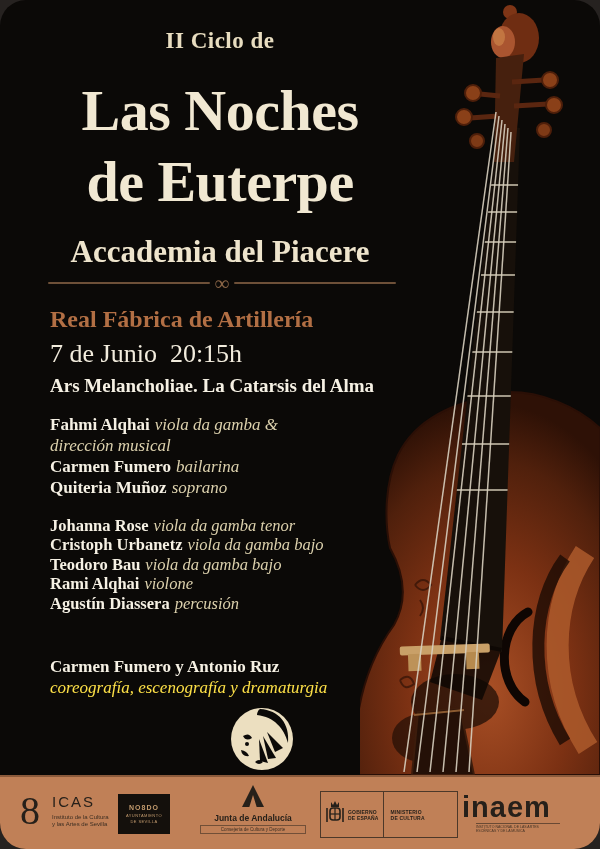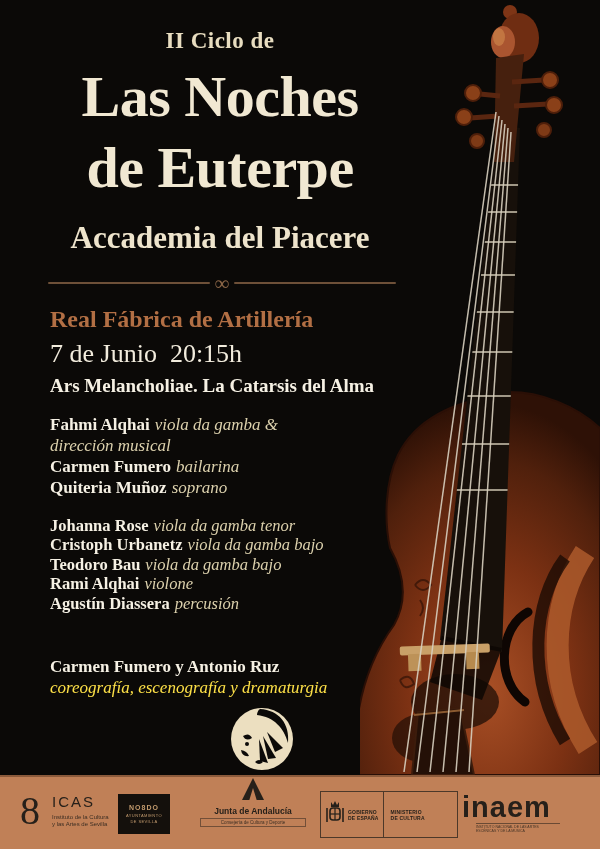--- a/index.html
+++ b/index.html
@@ -1,27 +1,27 @@
 <!DOCTYPE html>
 <html><head>
 <meta charset="utf-8">
 <style>
   html,body{margin:0;padding:0;background:#262220;}
   .poster{
     position:relative;width:600px;height:849px;overflow:hidden;
-    background:#0b0907;font-family:"Liberation Serif",serif;
+    background:#0b0907;font-family:"Liberation Serif",serif;border-radius:26px;
     -webkit-font-smoothing:antialiased;
   }
   
   .viol{position:absolute;top:0;left:360px;width:240px;height:775px;}
   
   .title-block{position:absolute;top:28px;left:0;width:440px;text-align:center;}
   .eyebrow{font-size:23px;font-weight:600;color:#e8ddc0;letter-spacing:.5px;}
   .title-line{font-size:58px;font-weight:700;color:#f1e8d2;line-height:1.22;letter-spacing:-.5px;}
-  .title-line.first{margin-top:8px;}
+  .title-line.first{margin-top:22px;}
   .subtitle{margin-top:16px;font-size:31px;font-weight:600;color:#eee4cc;}
   
   .divider{position:absolute;top:276px;left:48px;width:348px;display:flex;align-items:center;}
   .divider .rule{flex:1;height:2px;background:#6e5038;border-radius:1px;}
   .divider .inf{margin:0 5px;font-size:20px;line-height:14px;color:#8a6546;font-weight:700;}
   
   .venue{position:absolute;top:306px;left:50px;font-size:24px;font-weight:600;color:#b26f44;}
   .datetime{position:absolute;top:339px;left:50px;font-size:26px;color:#f2ecdd;white-space:pre;}
   .program{position:absolute;top:375px;left:50px;font-size:19px;font-weight:700;color:#f6f1e4;}
   
@@ -45,21 +45,21 @@
   .icas-8{font-family:"Liberation Serif",serif;font-size:40px;line-height:40px;font-weight:400;}
   .icas-text{margin-left:12px;margin-top:2px;}
   .icas-acronym{display:block;font-size:15px;letter-spacing:2px;font-weight:400;}
   .icas-caption{display:block;font-size:6px;line-height:7px;margin-top:4px;opacity:.85;}
   .logo-ayto{
     position:absolute;left:118px;top:17px;width:52px;height:40px;background:#14100c;
     display:flex;flex-direction:column;align-items:center;justify-content:center;color:#c39b6e;
   }
   .ayto-emblem{font-size:7px;letter-spacing:1px;font-weight:700;}
   .ayto-line{font-size:4px;letter-spacing:.4px;margin-top:1.5px;}
-  .logo-junta{position:absolute;left:200px;top:1px;width:106px;text-align:center;}
+  .logo-junta{position:absolute;left:200px;top:8px;width:106px;text-align:center;}
   .junta-name{display:block;font-size:8.5px;font-weight:700;margin-top:2px;}
   .junta-caption{display:block;font-size:4.5px;margin-top:2px;border:1px solid rgba(38,32,26,.6);padding:1px 2px;opacity:.85;}
   .logo-gob{
     position:absolute;left:320px;top:14px;width:136px;height:45px;
     border:1px solid rgba(38,32,26,.75);display:flex;align-items:center;
   }
   .gob-cell{display:flex;align-items:center;height:100%;padding:0 4px;}
   .gob-cell.min{border-left:1px solid rgba(38,32,26,.75);flex:1;}
   .gob-text{font-size:5px;line-height:6px;font-weight:700;letter-spacing:.2px;margin-left:3px;}
   .logo-inaem{position:absolute;left:462px;top:16px;width:110px;}

